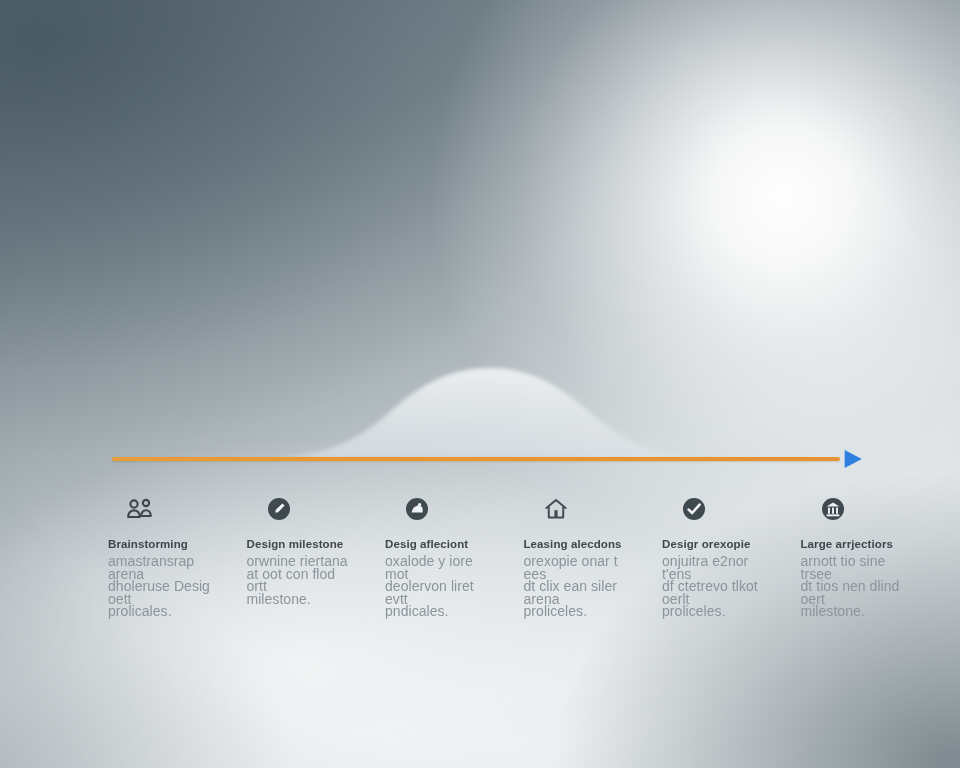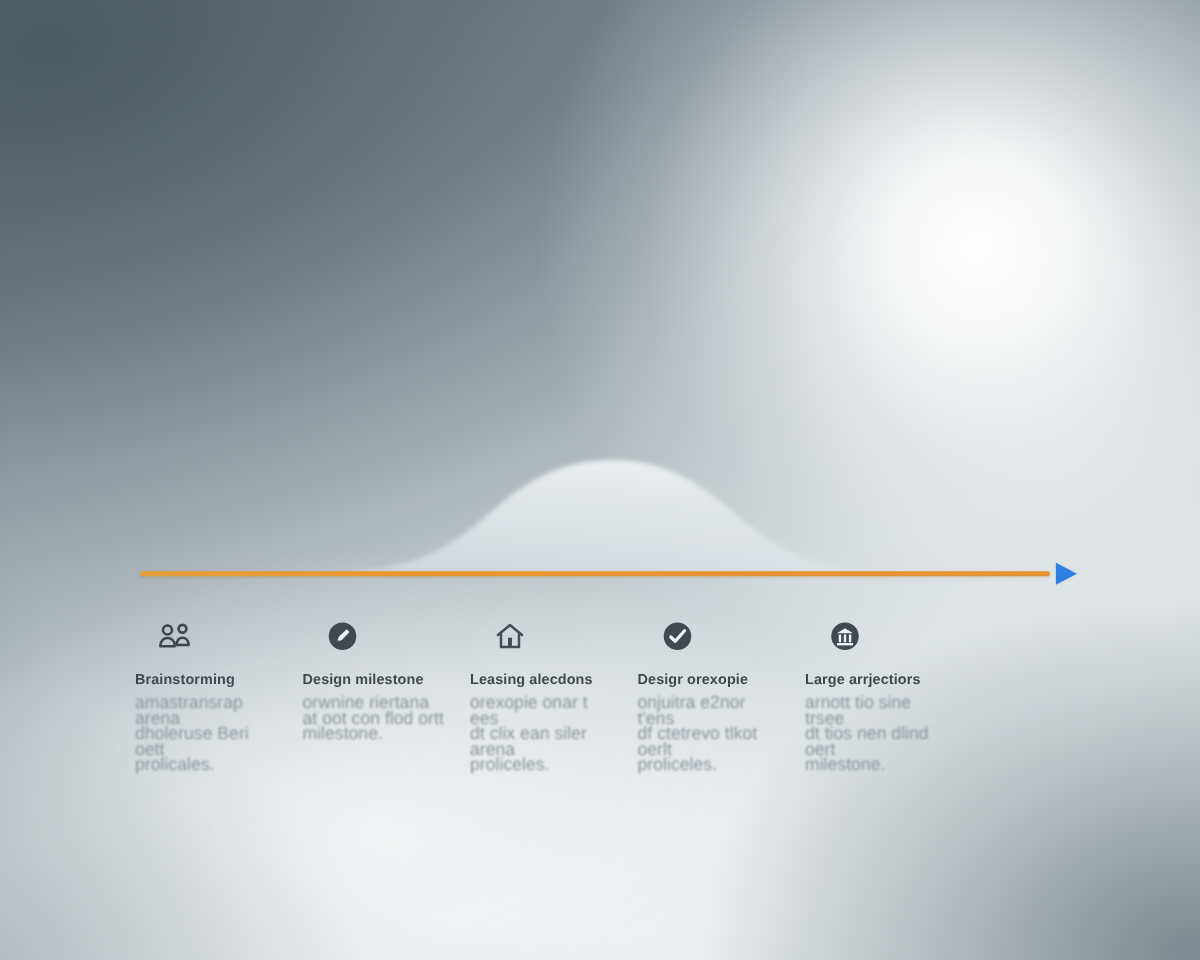--- a/index.html
+++ b/index.html
@@ -105,20 +105,21 @@
 
   
   .milestones {
     position: absolute;
     left: 108px;
     top: 492px;
     width: 800px;
     height: 130px;
     display: flex;
     justify-content: flex-start;
+    gap: 21px;
   }
   .milestone {
     width: 124px;
     margin-right: 10px;
     display: flex;
     flex-direction: column;
     align-items: flex-start;
   }
   .milestone:last-child { margin-right: 0; }
 
@@ -205,41 +206,56 @@
             <circle cx="9" cy="8" r="3.6"></circle>
             <path d="M3.2 21 C3.2 16.6 5.9 14.4 9 14.4 C12.1 14.4 14.8 16.6 14.8 21 Z"></path>
             <circle cx="21" cy="7" r="3.1"></circle>
             <path d="M16.2 20 C16.2 16.2 18.4 14.2 21 14.2 C23.6 14.2 25.8 16.2 25.8 20 Z"></path>
           </g>
         </svg>
       </div>
       <div class="ms-title">Brainstorming</div>
       <div class="ms-body">
         <span>amastransrap arena</span>
-        <span>dholeruse Beri oett</span>
+        <span>dholeruse Desig oett</span>
         <span>prolicales.</span>
       </div>
     </div>
 
     <div class="milestone">
       <div class="ms-icon">
         <svg width="26" height="26" viewBox="0 0 26 26" xmlns="http://www.w3.org/2000/svg">
           <circle cx="13" cy="13" r="11" fill="#3f4950"></circle>
           <path d="M8.5 17.5 L10 13.4 L16.4 7.4 L18.6 9.6 L12.4 15.9 Z" fill="#f1f4f6"></path>
           <path d="M8.5 17.5 L10.4 16.8 L9.2 15.6 Z" fill="#3f4950"></path>
         </svg>
       </div>
       <div class="ms-title">Design milestone</div>
       <div class="ms-body">
         <span>orwnine riertana</span>
         <span>at oot con flod ortt</span>
         <span>milestone.</span>
       </div>
     </div>
 
+    <div class="milestone">
+      <div class="ms-icon">
+        <svg width="26" height="26" viewBox="0 0 26 26" xmlns="http://www.w3.org/2000/svg">
+          <circle cx="13" cy="13" r="11" fill="#3f4950"></circle>
+          <path d="M7.5 16.5 C8.4 12.2 11.4 9.6 14.6 9.6 C16.4 9.6 17.9 10.6 18.6 12.2 L18.6 16.5 Z" fill="#eef2f5"></path>
+          <circle cx="15.6" cy="8.6" r="1.7" fill="#eef2f5"></circle>
+        </svg>
+      </div>
+      <div class="ms-title">Desig afleciont</div>
+      <div class="ms-body">
+        <span>oxalode y iore mot</span>
+        <span>deolervon liret evtt</span>
+        <span>pndicales.</span>
+      </div>
+    </div>
 
     <div class="milestone">
       <div class="ms-icon">
         <svg width="26" height="26" viewBox="0 0 26 26" xmlns="http://www.w3.org/2000/svg">
           <g fill="none" stroke="#454d54" stroke-width="2" stroke-linejoin="round" stroke-linecap="round">
             <path d="M3.4 12 L13 4 L22.6 12"></path>
             <path d="M5.8 11.4 L5.8 21.6 L20.2 21.6 L20.2 11.4"></path>
           </g>
           <rect x="11.4" y="14.2" width="3.2" height="7.4" fill="#454d54"></rect>
         </svg>

